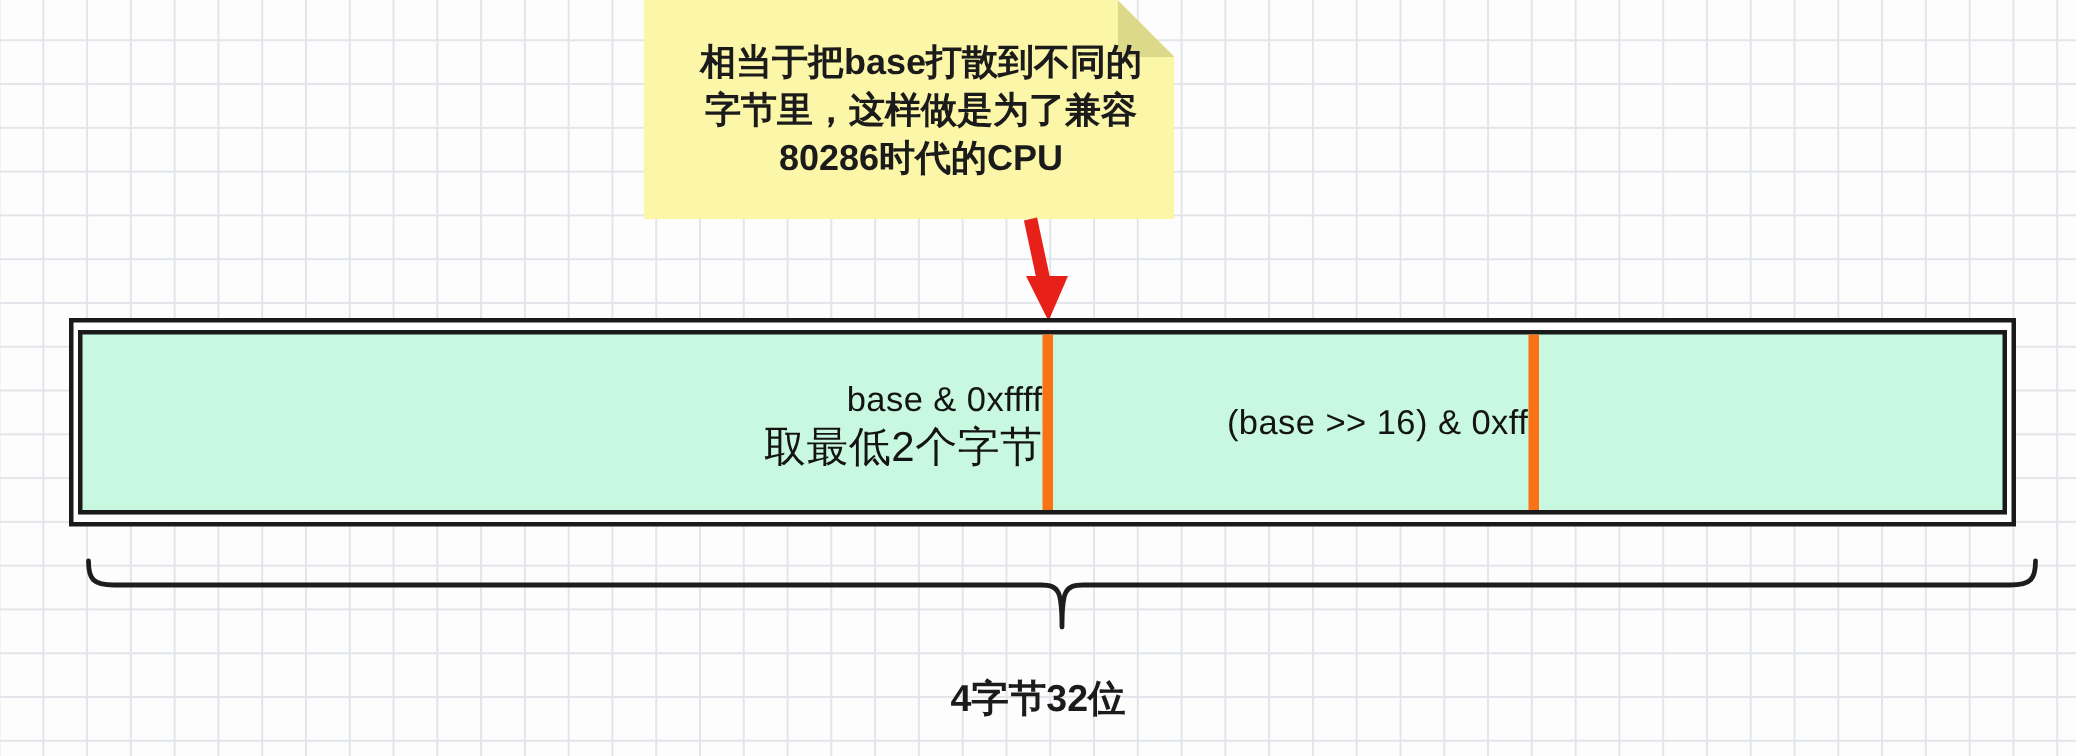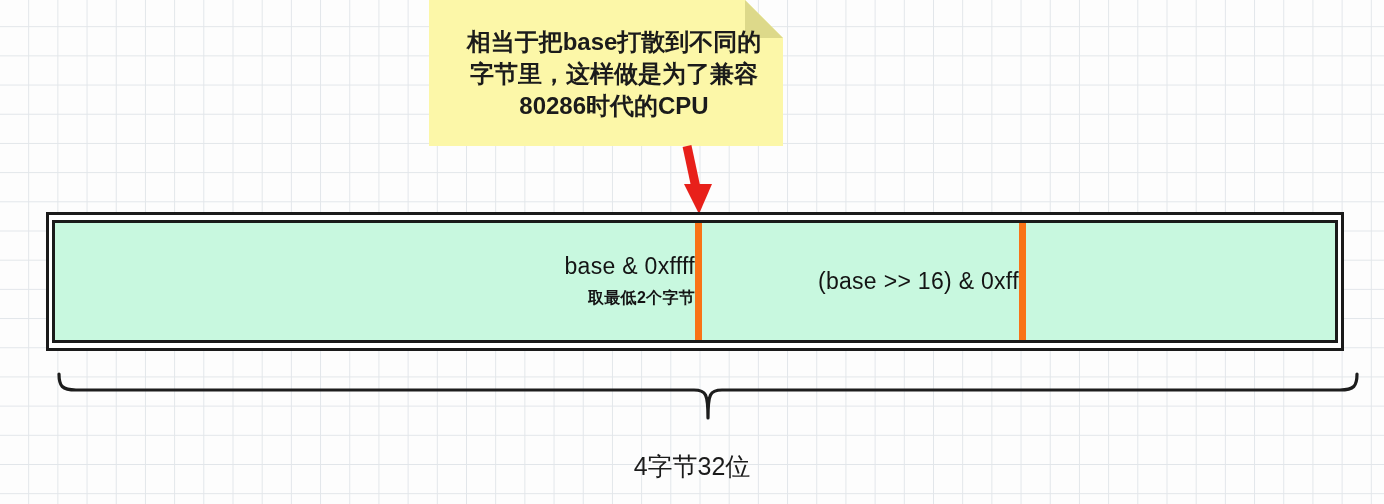--- a/index.html
+++ b/index.html
@@ -108,23 +108,23 @@
   .byte-cell + .byte-cell {
     border-left: 7px solid #f97316;
   }
   .cell-expr {
     font-size: 23px;
     line-height: 31px;
     font-weight: 500;
     letter-spacing: 0.3px;
   }
   .cell-desc {
-    font-size: 16px;
+    font-size: 28px;
     line-height: 31px;
-    font-weight: 700;
+    font-weight: 400;
     letter-spacing: 0.3px;
   }
 
   
   #bottom-brace {
     position: absolute;
     left: 46px;
     top: 372px;
     width: 1316px;
     height: 58px;
@@ -133,21 +133,21 @@
   
   #brace-label {
     position: absolute;
     left: 0px;
     top: 449px;
     width: 1384px;
     text-align: center;
     font-size: 25px;
     line-height: 34px;
     color: #1b1b1b;
-    font-weight: 400;
+    font-weight: 700;
   }
 </style>
 </head>
 <body>
 
 <div id="canvas">
 
   <div id="sticky-note">
     <div class="note-main"></div>
     <div class="note-fold"></div>

